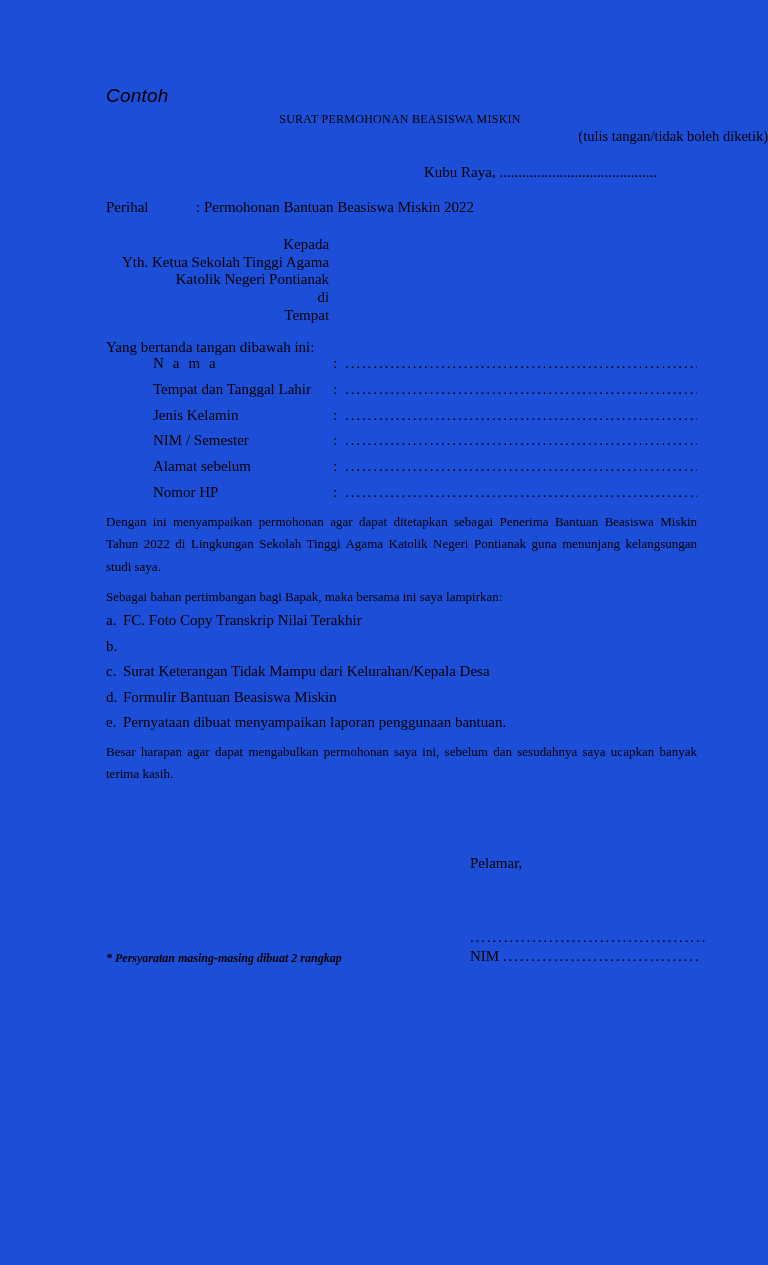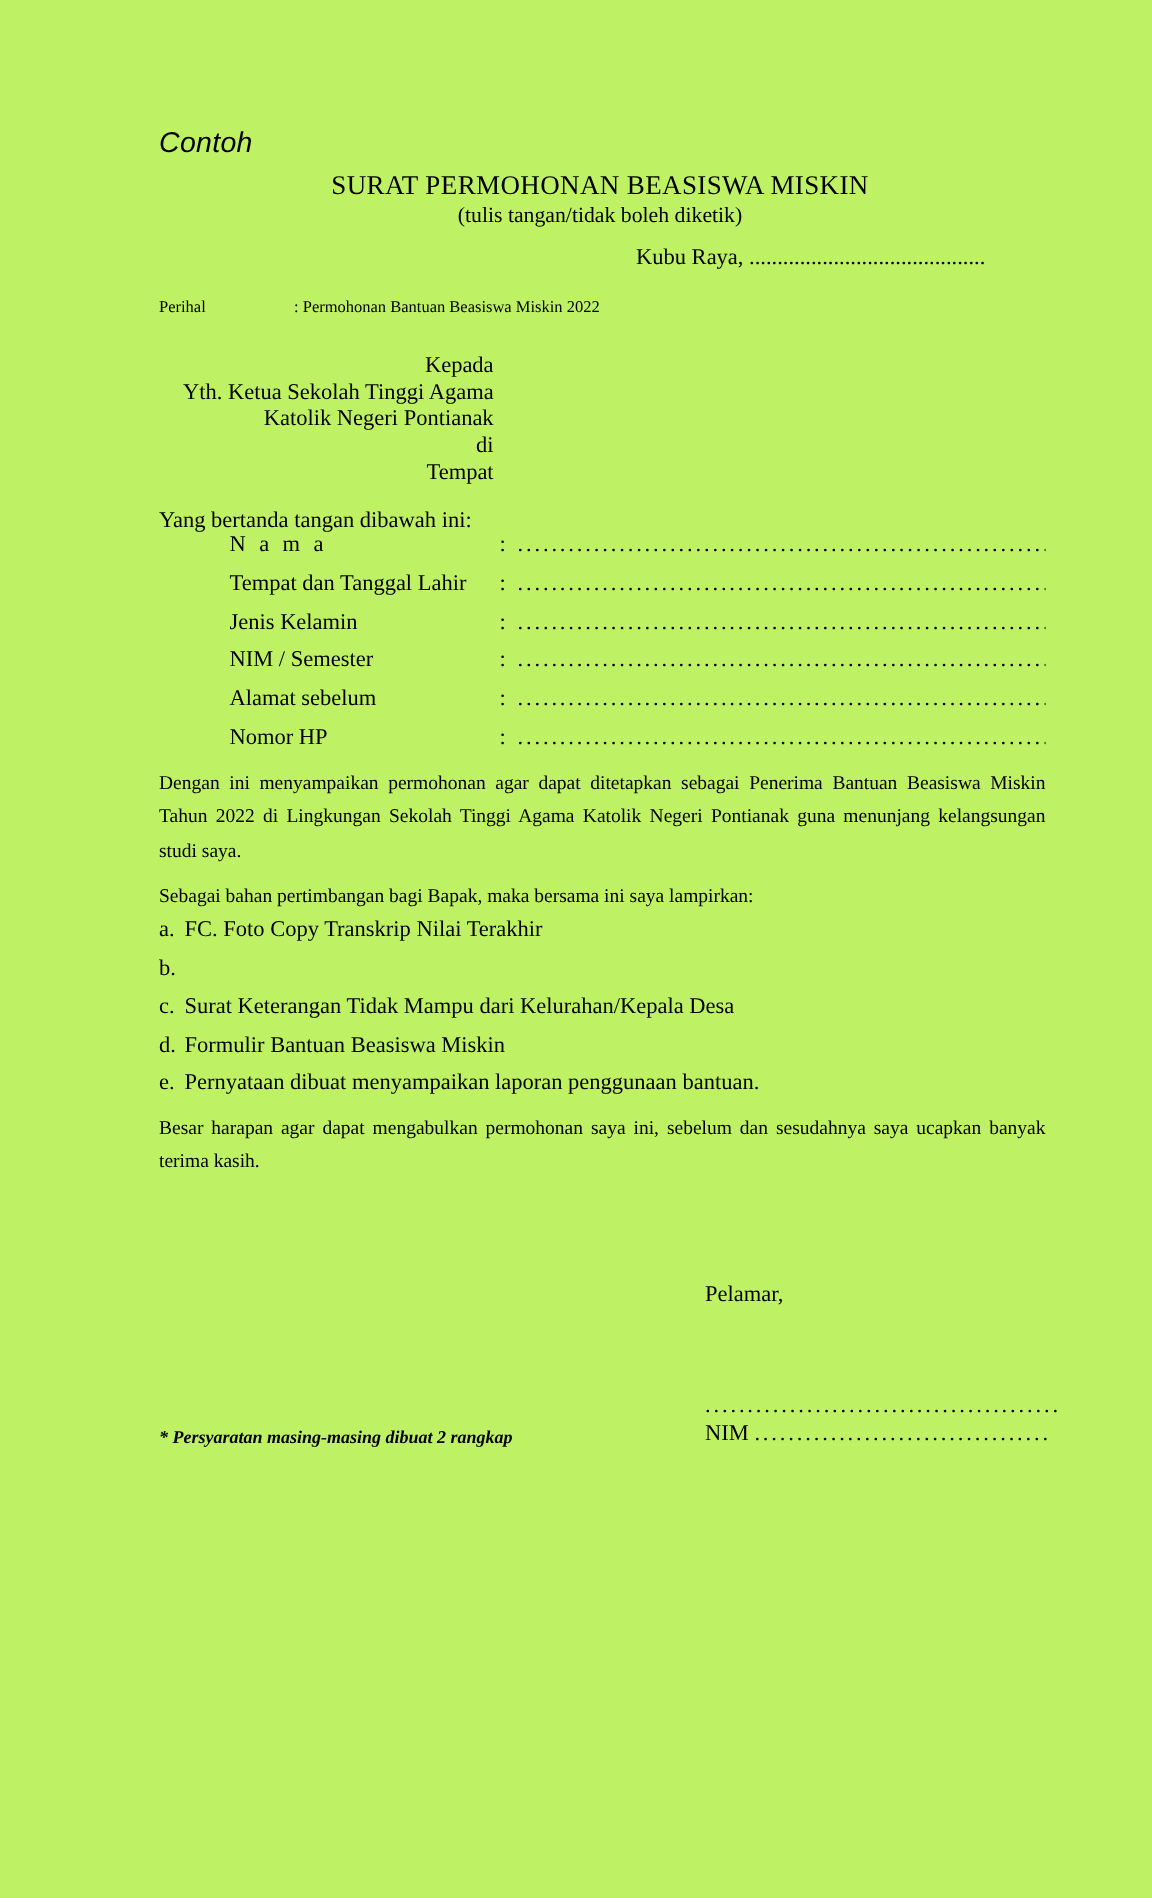--- a/index.html
+++ b/index.html
@@ -16,21 +16,21 @@
     color: #000000;
     -webkit-font-smoothing: antialiased;
   }
 
   .page {
     position: absolute;
     left: 0;
     top: 0;
     width: 768px;
     height: 1265px;
-    background: #bef264;
+    background: #1d4ed8;
     overflow: hidden;
   }
 
   .contoh {
     font-family: "Liberation Sans", "DejaVu Sans", sans-serif;
     font-style: italic;
     font-size: 19px;
     font-weight: 400;
     letter-spacing: 0.2px;
     position: absolute;
@@ -40,44 +40,45 @@
   }
 
   .title-block {
     position: absolute;
     left: 0;
     top: 111px;
     width: 768px;
     text-align: center;
   }
   .title-main {
-    font-size: 18px;
+    font-size: 12px;
     letter-spacing: 0.25px;
     line-height: 1.35;
     margin-left: 32px;
   }
   .title-sub {
     font-size: 14.5px;
     line-height: 1.35;
     margin-left: 32px;
+    text-align: right;
   }
 
   .place-date {
     position: absolute;
     left: 424px;
     top: 164px;
     font-size: 15px;
     white-space: nowrap;
   }
 
   .perihal-row {
     position: absolute;
     left: 106px;
     top: 199px;
-    font-size: 11px;
+    font-size: 15px;
     white-space: nowrap;
   }
   .perihal-label {
     display: inline-block;
     width: 90px;
   }
 
   .kepada {
     position: absolute;
     left: 122px;

